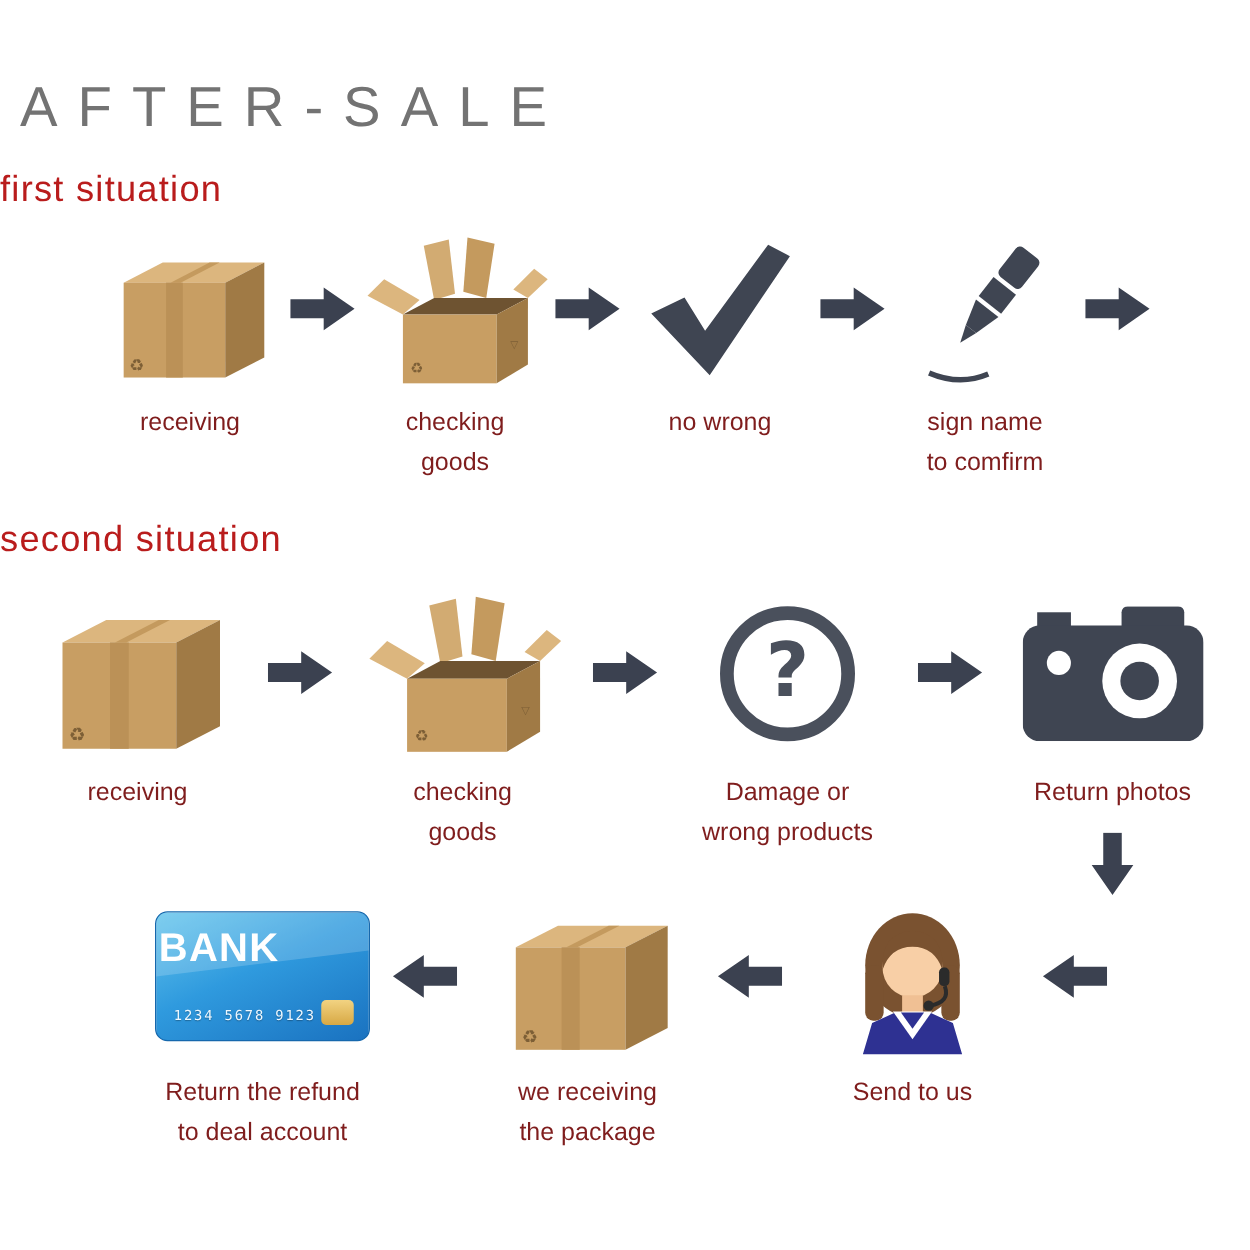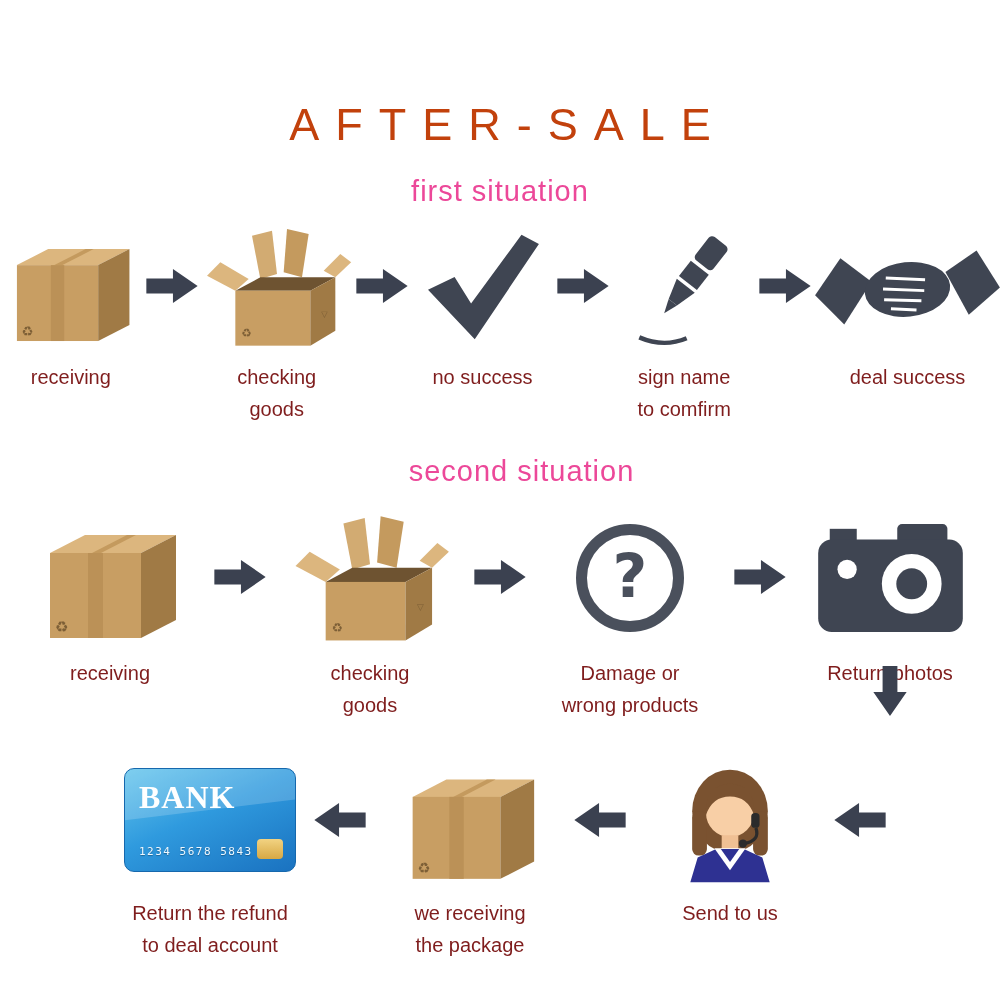--- a/index.html
+++ b/index.html
@@ -1,29 +1,29 @@
 <!DOCTYPE html>
 <html><head>
 <meta charset="utf-8">
 <style>
   html,body { margin:0; padding:0; background:#ffffff; }
   .page {
     position:relative; width:1000px; height:1000px; background:#ffffff;
     overflow:hidden; font-family:"Liberation Sans", sans-serif; color:#111;
   }
   .title {
-    margin:0; padding-top:99px; text-align:center;
+    margin:0; padding-top:60px; text-align:left;
     font-size:45px; font-weight:300; letter-spacing:16px;
-    color:#c2410c; text-indent:16px;
+    color:#737373; text-indent:16px;
   }
   .subheading {
-    margin:24px 0 0; text-align:center;
-    font-size:29px; font-weight:400; color:#ec4899; letter-spacing:1px;
-  }
-  .subheading.second { margin-top:30px;padding-left:43px; }
+    margin:24px 0 0; 
+    font-size:29px; font-weight:400; color:#b91c1c; letter-spacing:1px;
+  }
+  .subheading.second { margin-top:30px; }
   .flow {
     display:flex; justify-content:center; align-items:flex-start;
     margin-top:16px;
   }
   .flow.row2 { margin-top:22px; }
   .flow.row3 { margin-top:34px; }
   .step { display:flex; flex-direction:column; align-items:center; }
   .row1 .step { width:152px; }
   .row1 .step.wide { width:188px; }
   .row2 .step, .row3 .step { width:200px; }
@@ -55,22 +55,22 @@
   .bank-card {
     position:relative; width:170px; height:102px; border-radius:10px; overflow:hidden;
     background:linear-gradient(155deg,#62c4ec 0%, #2f9ade 45%, #1a72c0 100%);
     border:1px solid #1668ad;
   }
   .bank-card-shine {
     position:absolute; top:-18px; left:-30px; width:240px; height:58px;
     background:rgba(255,255,255,0.18); transform:rotate(-7deg);
   }
   .bank-name {
-    position:absolute; top:10px; left:14px; font-size:32px; font-weight:bold;
-    color:#ffffff; letter-spacing:1px;font-family:Liberation Serif, serif;
+    position:absolute; top:10px; left:2px; font-size:32px; font-weight:bold;
+    color:#ffffff; letter-spacing:1px;
   }
   .bank-number {
     position:absolute; bottom:13px; left:14px;
     font-family:"DejaVu Sans Mono", monospace; font-size:11px; color:#eef8ff;
     letter-spacing:1.5px; text-shadow:0 1px 1px rgba(0,0,0,0.3);
   }
   .bank-chip {
     position:absolute; right:12px; bottom:12px; width:26px; height:20px;
     border-radius:4px; background:linear-gradient(#f2d382,#d7a844);
   }
@@ -203,48 +203,40 @@
       <svg width="52" height="38">
           <use href="#arrow-right"></use>
         </svg>
     </div>
     <div class="step">
       <div class="icon-wrap">
         <svg width="120" height="110">
             <use href="#check"></use>
           </svg>
       </div>
-      <div class="label">no success</div>
+      <div class="label">no wrong</div>
     </div>
     <div class="arrow-box">
       <svg width="52" height="38">
           <use href="#arrow-right"></use>
         </svg>
     </div>
     <div class="step">
       <div class="icon-wrap">
         <svg width="114" height="123">
             <use href="#pen"></use>
           </svg>
       </div>
       <div class="label">sign name
 to comfirm</div>
     </div>
     <div class="arrow-box">
       <svg width="52" height="38">
           <use href="#arrow-right"></use>
         </svg>
-    </div>
-    <div class="step wide">
-      <div class="icon-wrap">
-        <svg width="185" height="107">
-            <use href="#handshake"></use>
-          </svg>
-      </div>
-      <div class="label">deal success</div>
     </div>
   </div>
 
   <h2 class="subheading second">second situation</h2>
 
   <div class="flow row2">
     <div class="step">
       <div class="icon-wrap">
         <svg width="140" height="125">
             <use href="#box-closed"></use>
@@ -294,21 +286,21 @@
       <div class="label">Return photos</div>
     </div>
   </div>
 
   <div class="flow row3">
     <div class="step">
       <div class="icon-wrap">
         <div class="bank-card">
           <div class="bank-card-shine"></div>
           <div class="bank-name">BANK</div>
-          <div class="bank-number">1234 5678 5843</div>
+          <div class="bank-number">1234 5678 9123</div>
           <div class="bank-chip"></div>
         </div>
       </div>
       <div class="label">Return the refund
 to deal account</div>
     </div>
     <div class="arrow-box">
       <svg width="52" height="38">
           <use href="#arrow-left"></use>
         </svg>

